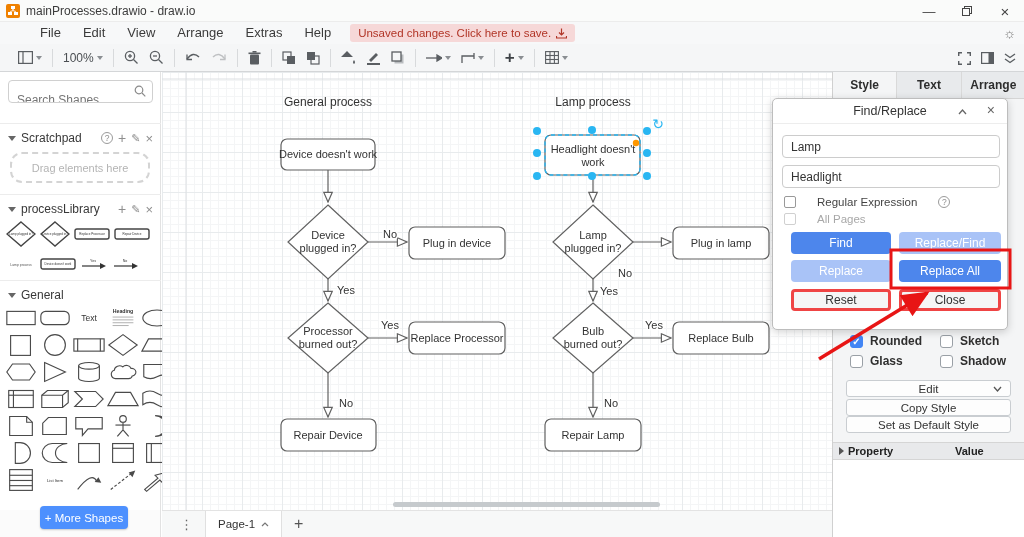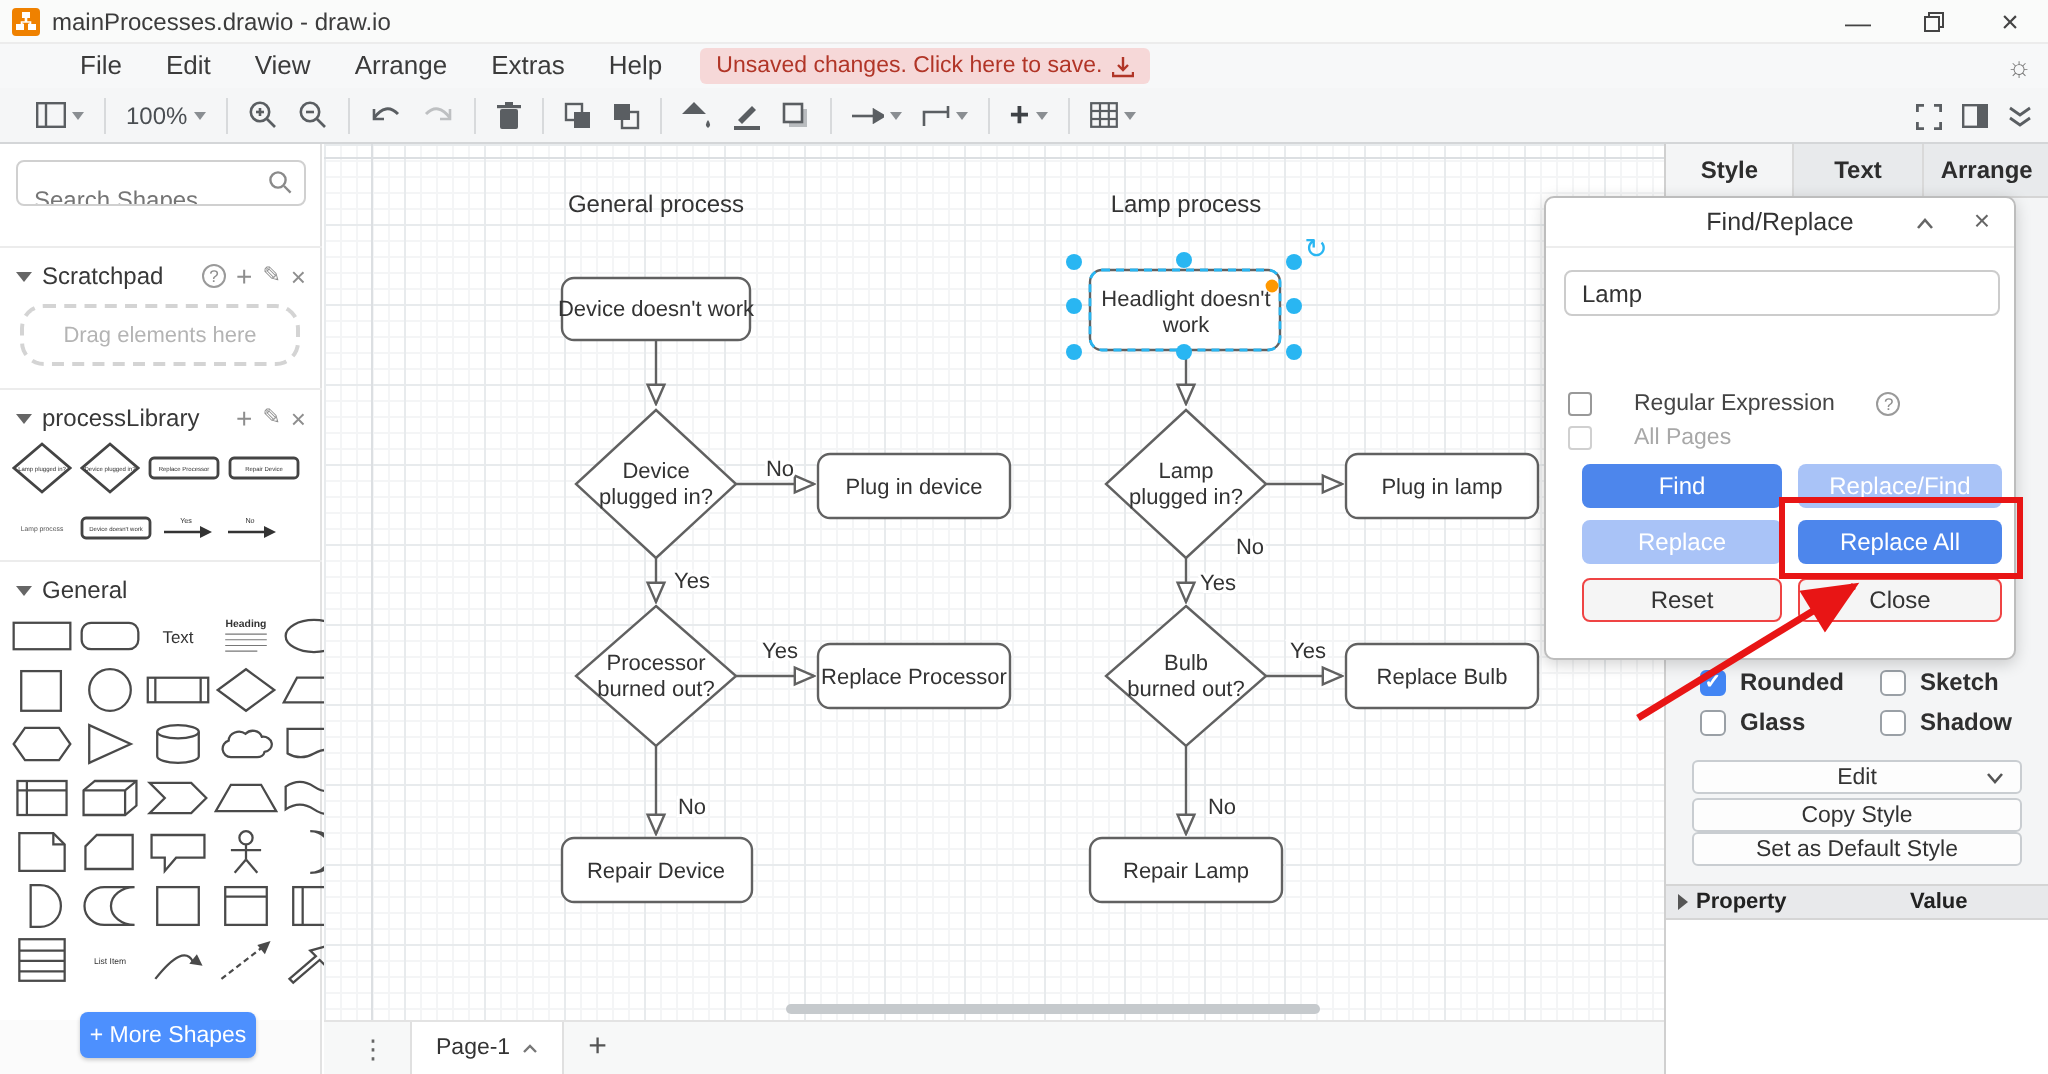--- a/index.html
+++ b/index.html
@@ -83,21 +83,21 @@
   #dialog-collapse { position:absolute; right:40px; top:5px; color:#666; }
   #dialog-close { position:absolute; right:12px; top:3px; color:#666; font-size:14px; }
   .dlg-input { position:absolute; left:9px; width:218px; height:23px; border:1px solid #ccc; border-radius:4px; font-size:12px; color:#333; padding:0 8px; font-family:"Liberation Sans",sans-serif; }
   .dlg-chk-row { position:absolute; left:11px; display:flex; align-items:center; gap:21px; font-size:11.5px; color:#444; }
   .dlg-chk { width:12px; height:12px; border:1px solid #999; border-radius:2px; background:#fff; }
   .dlg-chk-row.dim { color:#a8a8a8; }
   .dlg-chk-row.dim .dlg-chk { border-color:#d0d0d0; }
   .dlg-btn { position:absolute; height:22px; border-radius:4px; display:flex; align-items:center; justify-content:center; font-size:12px; }
   .btn-primary { background:#4d86ec; color:#fff; }
   .btn-soft { background:#a9c3f7; color:#fff; }
-  .btn-plain { background:#f5f5f5; border:1px solid #ef4444; color:#333; }
+  .btn-plain { background:#f5f5f5; border:3px solid #ef4444; color:#333; }
 
   
   #annotation { position:absolute; left:0; top:0; width:1024px; height:537px; z-index:30; pointer-events:none; }
 </style>
 </head>
 <body>
 
 <div id="titlebar">
   <span id="app-icon">
     <svg width="10" height="10" viewBox="0 0 10 10">
@@ -711,20 +711,21 @@
   <div id="dialog-header">
     <span>Find/Replace</span>
     <span id="dialog-collapse">
       <svg width="9" height="6" viewBox="0 0 9 6" fill="none" stroke="#666" stroke-width="1.3">
           <path d="M1,5 L4.5,1 L8,5"></path>
         </svg>
     </span>
     <span id="dialog-close">×</span>
   </div>
   <input class="dlg-input" style="top: 36px;" value="Lamp">
+  <input class="dlg-input" style="top: 66px;" value="Headlight">
   <div class="dlg-chk-row" style="top:97px;">
     <span class="dlg-chk"></span>
     <span>Regular Expression</span>
     <span class="q-circle">?</span>
   </div>
   <div class="dlg-chk-row dim" style="top:114px;">
     <span class="dlg-chk"></span>
     <span>All Pages</span>
   </div>
   <div class="dlg-btn btn-primary" style="left:18px; top:133px; width:100px;">Find</div>

